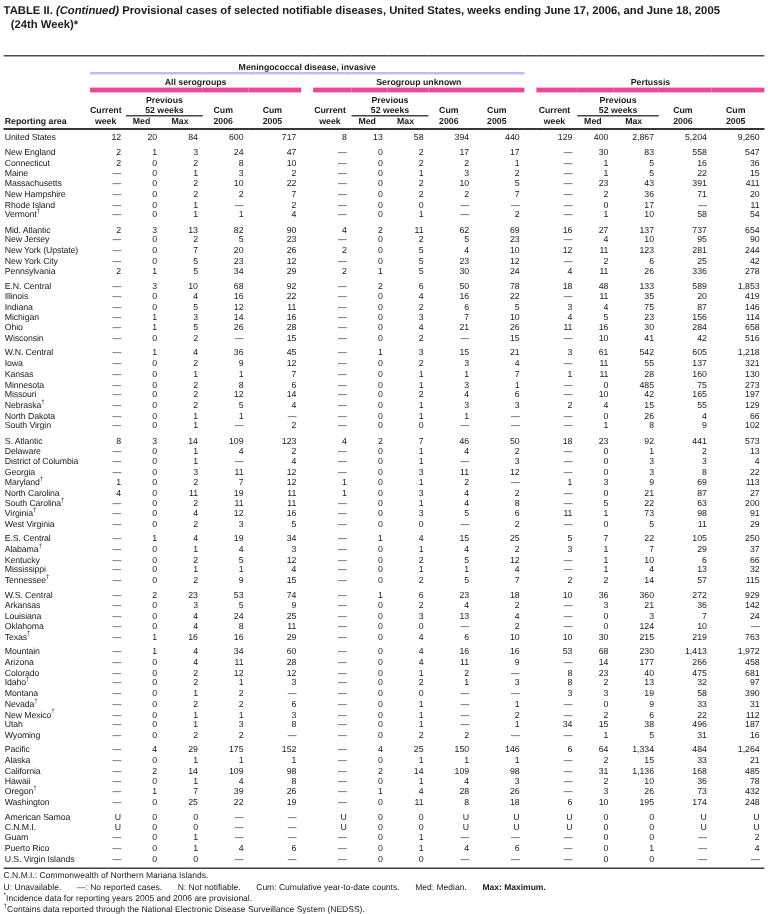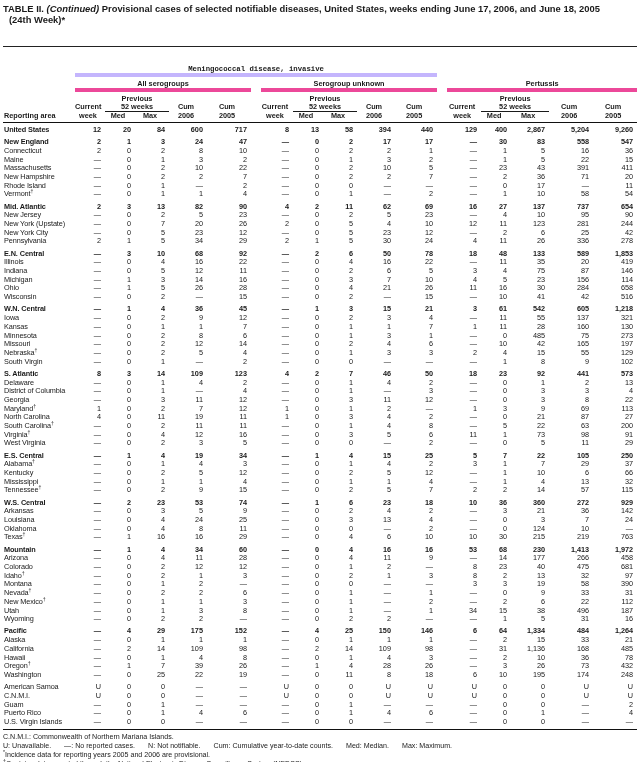--- a/index.html
+++ b/index.html
@@ -14,43 +14,43 @@
   .title .t2{padding-left:6px;}
   table{
     border-collapse:collapse;table-layout:fixed;width:634px;
     border-top:1px solid #222;margin-top:1px;
   }
   thead th{font-weight:bold;}
   thead th,thead td{
     font-size:7.3px;line-height:8.4px;padding:0;margin:0;
     text-align:center;vertical-align:bottom;white-space:nowrap;
   }
-  th.topgrp{border-bottom:4px solid #c4b5fd;padding-top:18px;font-family:Liberation Mono, monospace;}
+  th.topgrp{border-bottom:2px solid #c4b5fd;padding-top:5px;}
   th.grp{border-bottom:4px solid #ec4899;padding-top:2.5px;}
   th.prev{padding-top:3px;line-height:8px;}
   th.w52{border-bottom:1px solid #1a1a1a;}
   th.hc{padding-right:4px;}
   th.area-h{text-align:left;padding-left:1px;}
   tr.last-head>*{border-bottom:1.6px solid #111;padding-bottom:1.5px;}
   tbody td{
     font-size:7.3px;line-height:8.68px;padding:0;margin:0;
     white-space:nowrap;vertical-align:bottom;
   }
   tbody td.num{text-align:right;padding-right:4px;}
   tbody td.area{text-align:left;padding-left:1px;letter-spacing:-0.1px;}
-  tbody tr.bold{font-weight:bold;}
+  tbody tr.bold{font-weight:normal;}
   tbody tr.gstart>td{padding-top:3.6px;}
   tbody tr:first-child>td{padding-top:2.8px;}
   sup{font-size:5.2px;vertical-align:super;line-height:0;}
   .footnotes{
     width:634px;border-top:1.6px solid #111;margin-top:2.5px;
     padding-top:2.5px;font-size:7.1px;line-height:9.2px;
   }
   .legend span{margin-right:13px;}
-  .legend span:last-child{margin-right:16px;}
+  .legend span:last-child{margin-right:16px;font-weight:bold;}
 </style>
 </head>
 <body>
 
 <div class="page">
 
   <div class="title">
     <div><span>TABLE II.</span> <span class="it">(Continued)</span> <span>Provisional cases of selected notifiable diseases, United States, weeks ending June 17, 2006, and June 18, 2005</span></div>
     <div class="t2">(24th Week)*</div>
   </div>
@@ -640,20 +640,40 @@
           <td class="num">3</td>
           <td class="num">3</td>
           <td class="gapcol"></td>
           <td class="num">2</td>
           <td class="num">4</td>
           <td class="num">15</td>
           <td class="num">55</td>
           <td class="num">129</td>
         </tr>
         <tr>
+          <td class="area">North Dakota</td>
+          <td class="num">—</td>
+          <td class="num">0</td>
+          <td class="num">1</td>
+          <td class="num">1</td>
+          <td class="num">—</td>
+          <td class="gapcol"></td>
+          <td class="num">—</td>
+          <td class="num">0</td>
+          <td class="num">1</td>
+          <td class="num">1</td>
+          <td class="num">—</td>
+          <td class="gapcol"></td>
+          <td class="num">—</td>
+          <td class="num">0</td>
+          <td class="num">26</td>
+          <td class="num">4</td>
+          <td class="num">66</td>
+        </tr>
+        <tr>
           <td class="area">South Virgin</td>
           <td class="num">—</td>
           <td class="num">0</td>
           <td class="num">1</td>
           <td class="num">—</td>
           <td class="num">2</td>
           <td class="gapcol"></td>
           <td class="num">—</td>
           <td class="num">0</td>
           <td class="num">0</td>

